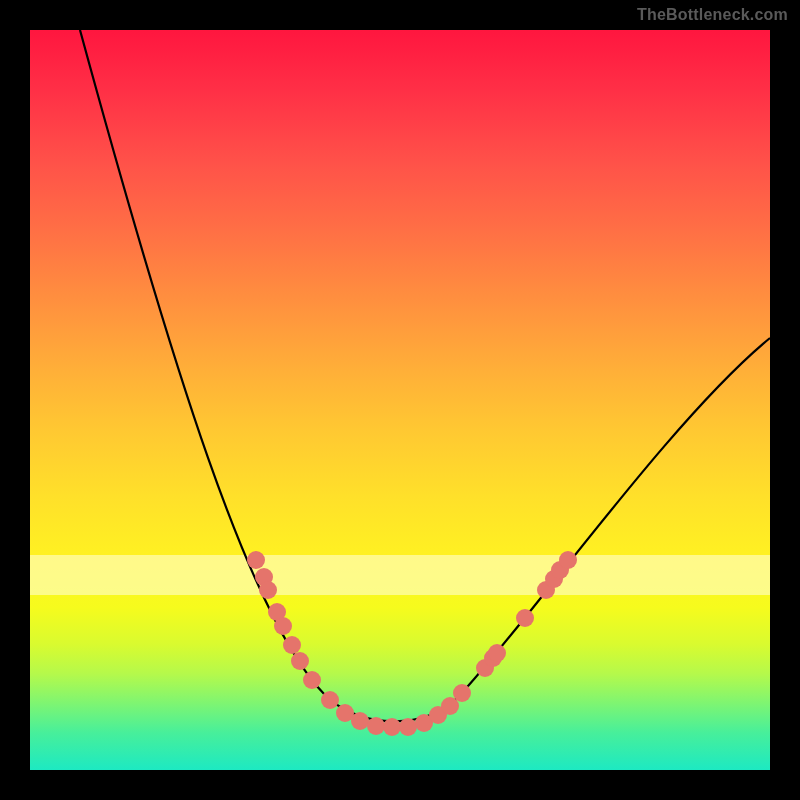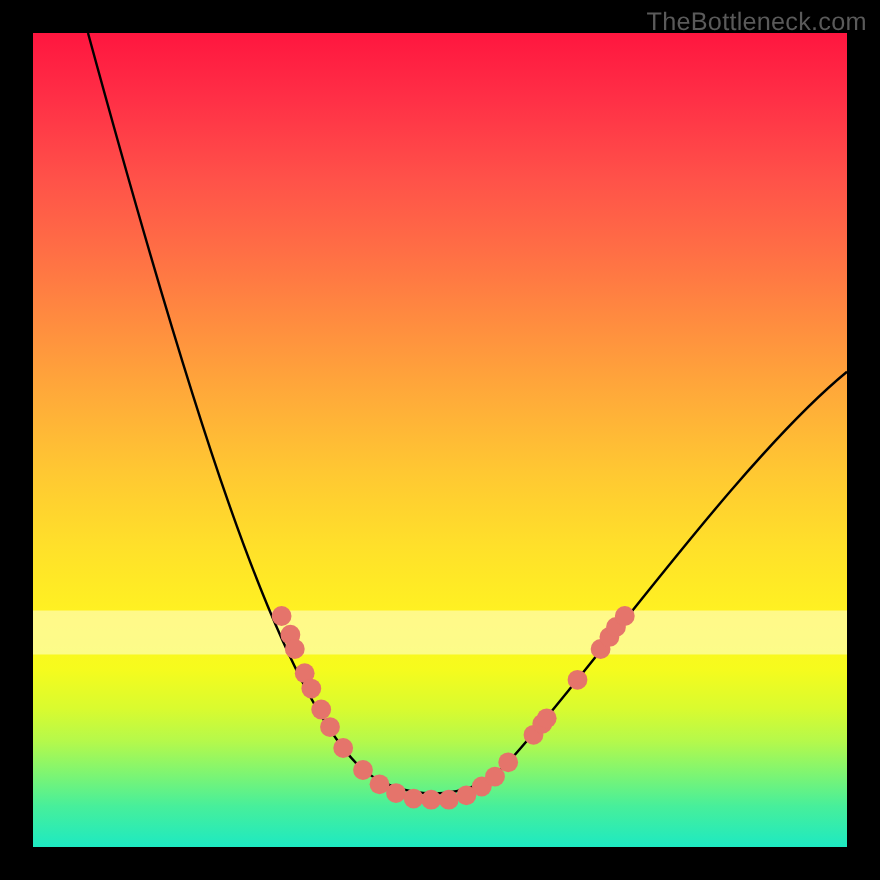--- a/index.html
+++ b/index.html
@@ -15,22 +15,22 @@
     width: 800px;
     height: 800px;
     background: #000;
     position: relative;
   }
   .watermark {
     position: absolute;
     top: 6px;
     right: 12px;
     color: #5a5a5a;
-    font-size: 23px;
-    font-weight: 400;
+    font-size: 16px;
+    font-weight: 700;
     letter-spacing: 0.2px;
     z-index: 5;
   }
   .plot {
     position: absolute;
     left: 30px;
     top: 30px;
     width: 740px;
     height: 740px;
     

